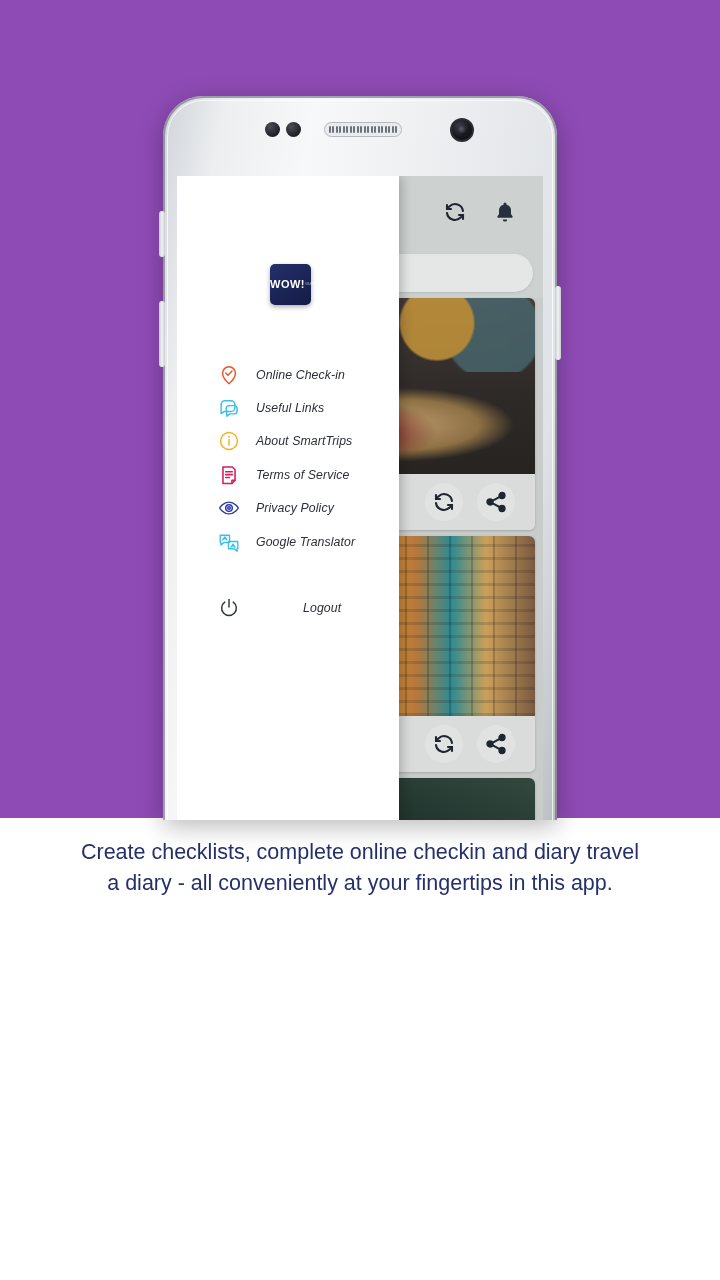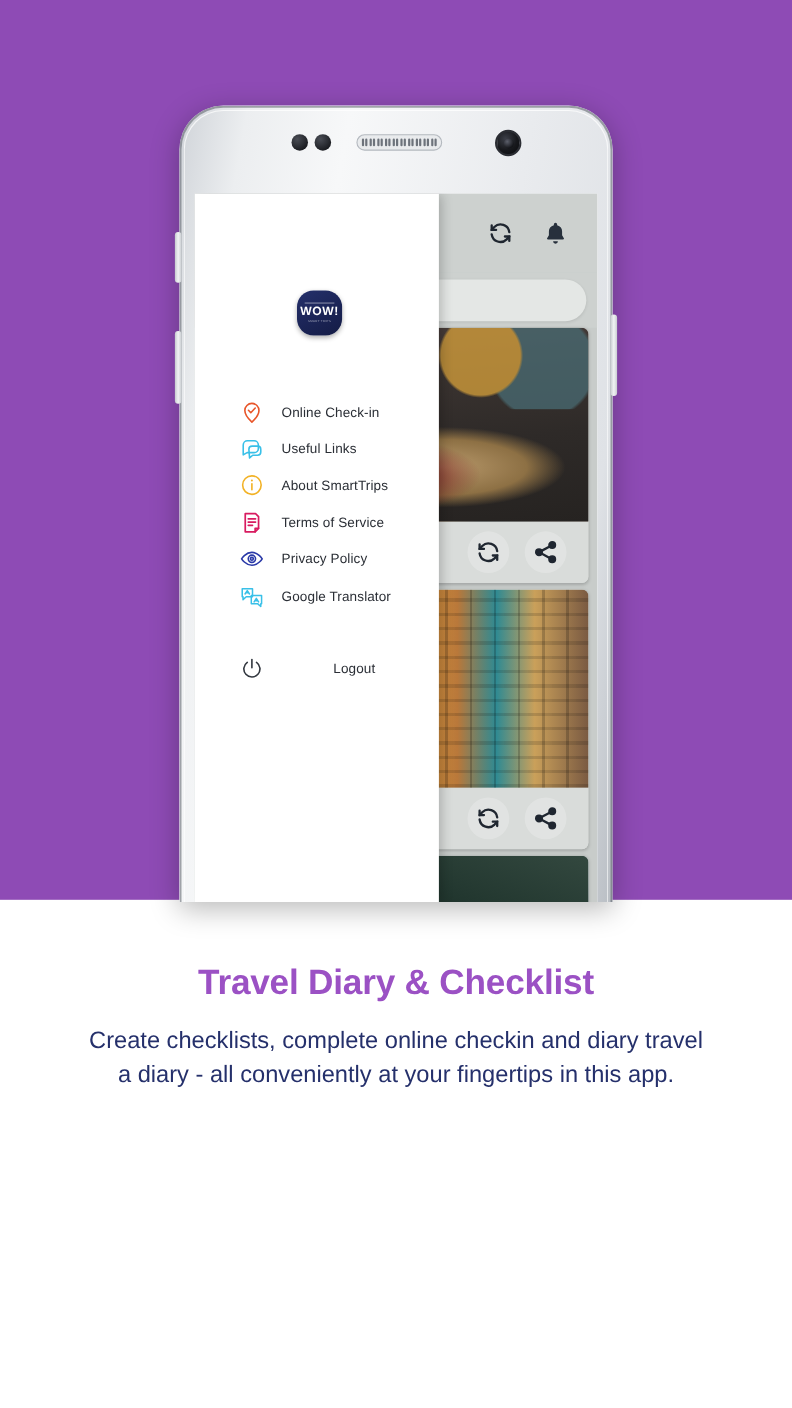--- a/index.html
+++ b/index.html
@@ -201,36 +201,36 @@
 
   
   .drawer{
     position:absolute; left:0; top:0; bottom:0; width:222px;
     background:#ffffff;
     box-shadow:3px 0 10px rgba(0,0,0,.22);
     z-index:5;
   }
   .drawer-logo{
     position:absolute; left:93px; top:88px;
-    width:41px; height:41px; border-radius:15px;
+    width:41px; height:41px; border-radius:5px;
     background:linear-gradient(150deg,#25306b 0%,#1b2456 55%,#141c45 100%);
-    display:flex; flex-direction:column; align-items:center; justify-content:center;
+    display:flex; flex-direction:row; align-items:center; justify-content:flex-start;
     box-shadow:0 2px 5px rgba(0,0,0,.32);
   }
   .logo-line{ width:27px; height:1px; background:rgba(255,255,255,.45); }
   .logo-wow{
     color:#fff; font-size:11px; letter-spacing:.5px; font-weight:700;
     line-height:1; margin:2px 0;
   }
   .logo-sub{
     color:rgba(255,255,255,.55); font-size:2.6px; letter-spacing:.35px;
     line-height:1; margin-top:1px; white-space:nowrap;
   }
 
-  .menu{ position:absolute; left:0; top:182px; right:0; }
+  .menu{ position:absolute; left:0; top:182px; right:0;font-style:italic; }
   .menu-item{
     display:flex; align-items:center;
     height:33.4px; padding-left:41px;
     cursor:pointer;
   }
   .menu-icon{
     width:22px; height:22px; flex:0 0 22px;
     display:flex; align-items:center; justify-content:center;
     margin-right:16px;
   }
@@ -470,19 +470,18 @@
     <div class="phone-rim"></div>
     <div class="phone-rim2"></div>
   </div>
 
   <div class="key left1"></div>
   <div class="key left2"></div>
   <div class="key right1"></div>
 </div>
 
 <div class="copy">
-  <div class="headline">Travel Diary &amp; Checklist</div>
   <div class="subcopy">
     <span>Create checklists, complete online checkin and diary travel</span>
     <br>
     <span>a diary - all conveniently at your fingertips in this app.</span>
   </div>
 </div>
 
 </body></html>

